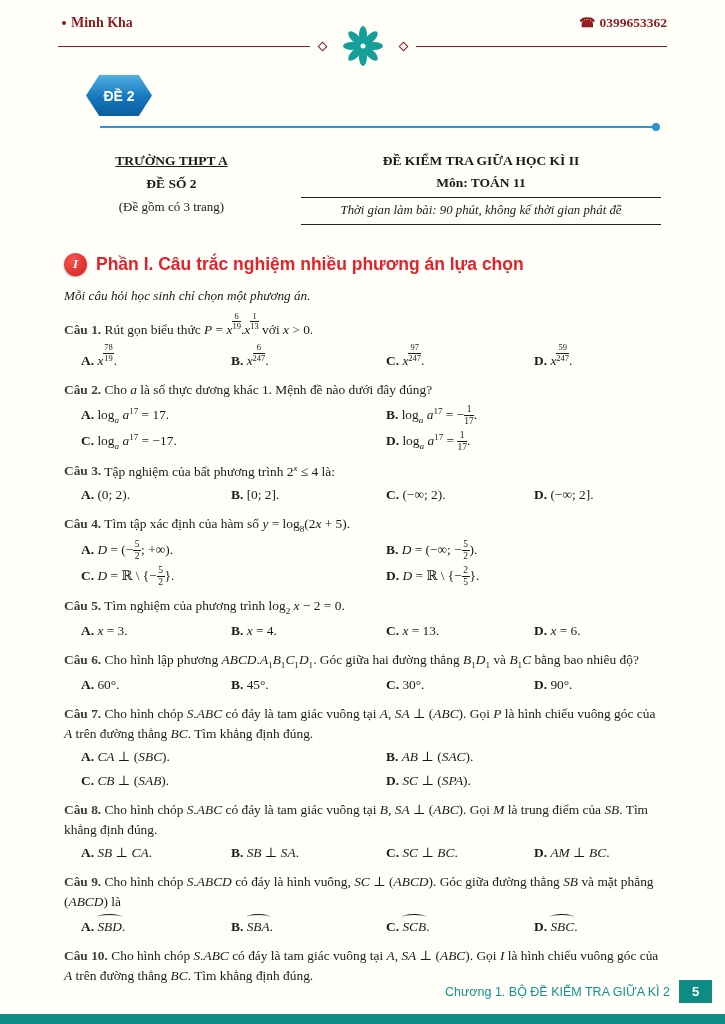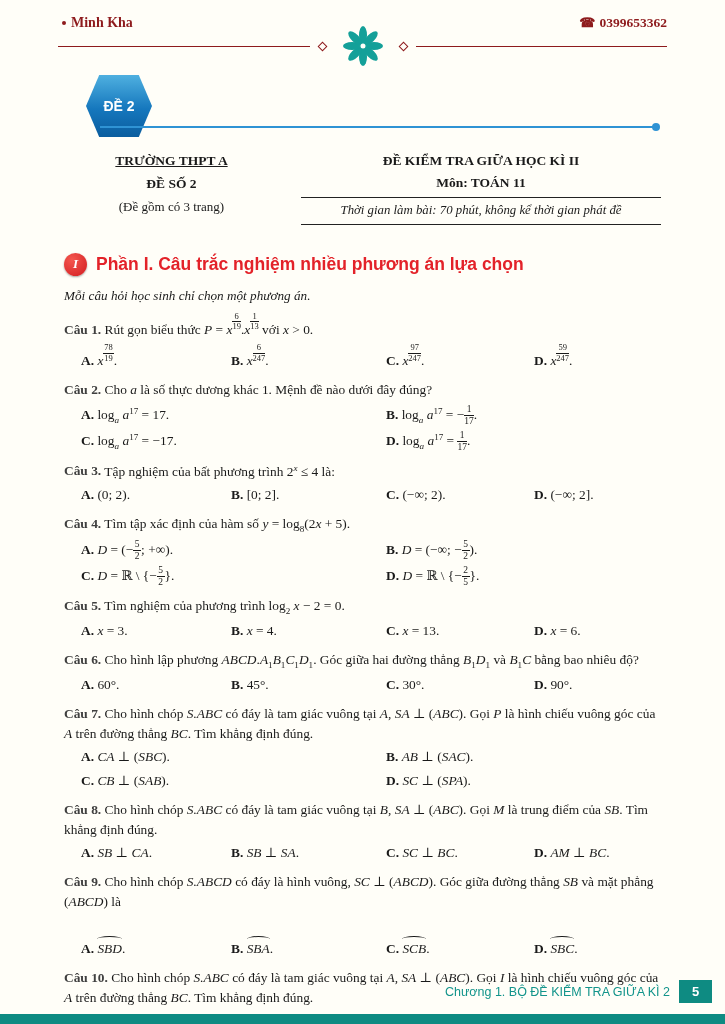--- a/index.html
+++ b/index.html
@@ -12,21 +12,21 @@
   .brand-dot{display:inline-block;width:4px;height:4px;border-radius:50%;background:#8e1b1d;margin-right:5px;vertical-align:2px;}
   .phone{font-weight:700;font-size:13.5px;}
   .phone .ph-icon{font-size:13px;margin-right:4px;}
   .ornament{display:flex;align-items:center;padding:0 58px;margin-top:-8px;height:46px;}
   .orn-line{flex:1;border-top:1.3px solid #8e1b1d;}
   .orn-diamond{width:7px;height:7px;border:1.2px solid #8e1b1d;transform:rotate(45deg);margin:0 9px;flex:0 0 auto;}
   .logo{margin:0 8px;flex:0 0 auto;}
 
   
   .title-row{position:relative;height:50px;margin-top:4px;}
-  .badge{position:absolute;left:86px;top:2px;width:66px;height:62px;
+  .badge{position:absolute;left:86px;top:2px;width:66px;height:41px;
     clip-path:polygon(20% 0,80% 0,100% 50%,80% 100%,20% 100%,0 50%);
     background:linear-gradient(180deg,#4fb0e0 0%,#1577bd 55%,#0b5d9e 100%);
     color:#fff;display:flex;align-items:center;justify-content:center;
     font-family:"Liberation Sans",sans-serif;font-weight:700;font-size:14px;}
   .doc-title{text-align:center;padding-top:9px;color:#1568c4;font-weight:700;font-size:21px;letter-spacing:.5px;}
   .title-rule{position:relative;height:2.2px;background:#2f93d4;margin:3px 68px 0 100px;}
   .title-rule::after{content:'';position:absolute;right:-3px;top:-3px;width:8px;height:8px;border-radius:50%;background:#2f93d4;}
 
   
   .exam-info{display:grid;grid-template-columns:215px 1fr;margin:22px 64px 0;column-gap:22px;}
@@ -59,21 +59,21 @@
   sup,sub{font-size:68%;}
   i{font-family:"Liberation Serif","DejaVu Serif",serif;}
 
   
   .sf{display:inline-block;font-size:8.5px;line-height:1.1;text-align:center;vertical-align:5px;}
   .sf .n{display:block;border-bottom:.8px solid #1a1a1a;padding:0 1px;}
   .sf .d{display:block;}
   .fr{display:inline-block;font-size:9.5px;line-height:1.15;text-align:center;vertical-align:-5px;}
   .fr .n{display:block;border-bottom:.9px solid #1a1a1a;padding:0 1.5px;}
   .fr .d{display:block;}
-  .hat{position:relative;display:inline-block;padding-top:2px;margin-top:22px;}
+  .hat{position:relative;display:inline-block;padding-top:2px;}
   .hat::before{content:'';position:absolute;left:0;right:0;top:-1px;height:5px;border-top:1.4px solid #1a1a1a;border-radius:100% 100% 0 0;}
 
   
   .footer{position:absolute;right:13px;bottom:21px;display:flex;align-items:center;gap:9px;}
   .chapter{color:#12948b;font-family:"Liberation Sans",sans-serif;font-weight:400;font-size:12.5px;}
   .page-box{background:#0e8b82;color:#fff;width:33px;height:23px;display:flex;align-items:center;justify-content:center;
     font-family:"Liberation Sans",sans-serif;font-weight:700;font-size:13px;}
   .bottom-bar{position:absolute;left:0;right:0;bottom:0;height:10px;background:#0e8b82;}
 </style>
 </head>
@@ -116,21 +116,21 @@
 
   <div class="exam-info">
     <div class="info-left">
       <div class="school">TRƯỜNG THPT A</div>
       <div class="exam-no">ĐỀ SỐ 2</div>
       <div class="pages">(Đề gồm có 3 trang)</div>
     </div>
     <div class="info-right">
       <div class="exam-title">ĐỀ KIỂM TRA GIỮA HỌC KÌ II</div>
       <div class="subject">Môn: TOÁN 11</div>
-      <div class="duration">Thời gian làm bài: 70 phút, không kể thời gian phát đề</div>
+      <div class="duration">Thời gian làm bài: 90 phút, không kể thời gian phát đề</div>
     </div>
   </div>
 
   <div class="section-head">
     <span class="sec-badge">I</span>
     <span class="sec-title">Phần I. Câu trắc nghiệm nhiều phương án lựa chọn</span>
   </div>
   <div class="instruction">Mỗi câu hỏi học sinh chỉ chọn một phương án.</div>
 
   <div class="questions">

